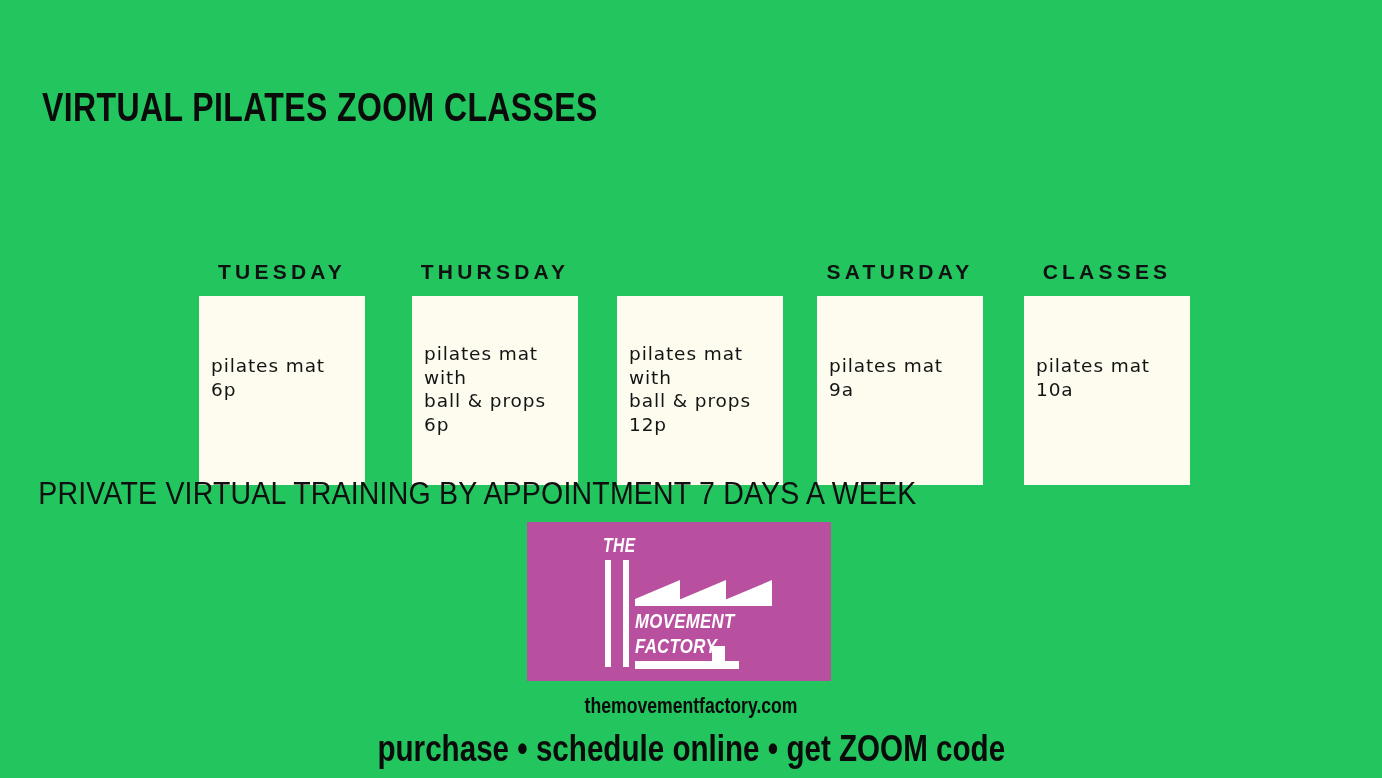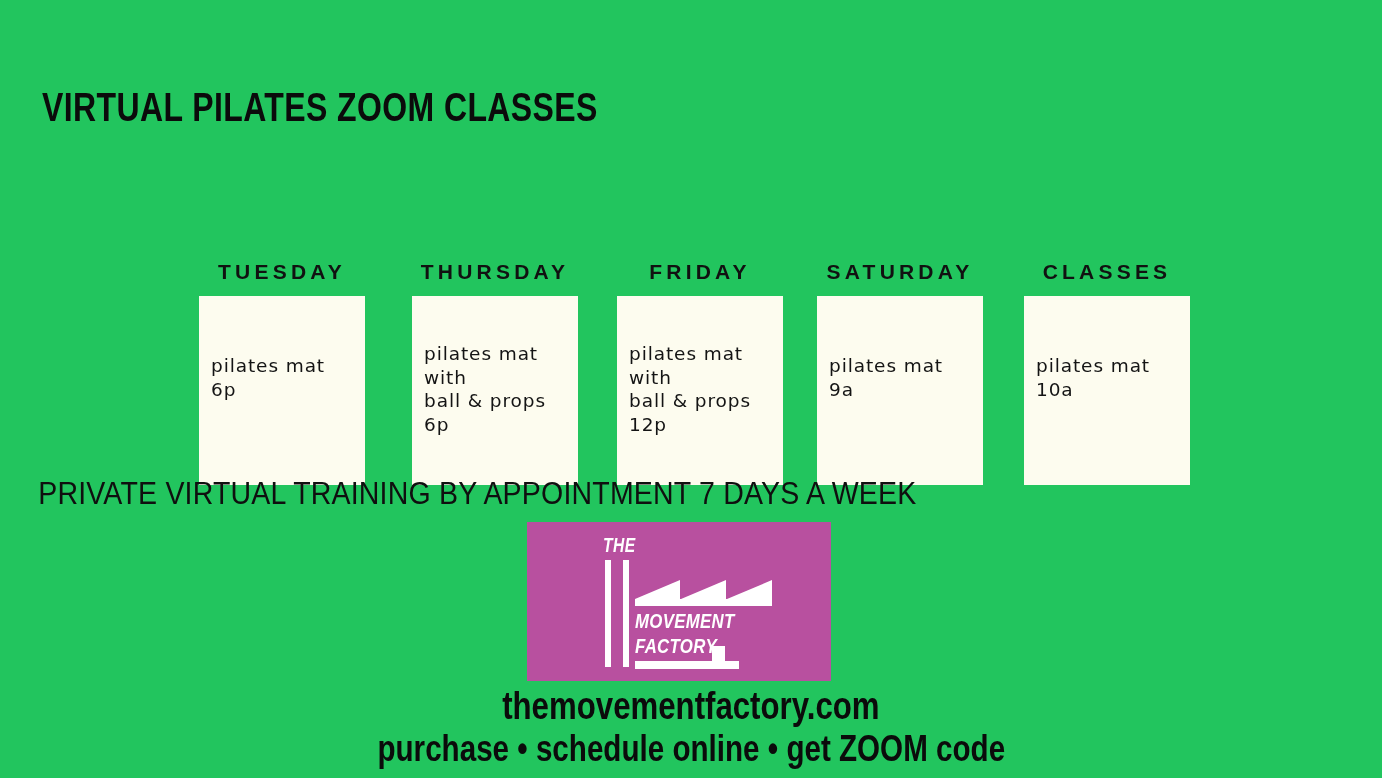--- a/index.html
+++ b/index.html
@@ -194,21 +194,21 @@
     left: 0;
     right: 0;
     text-align: center;
     font-family: "Liberation Sans Narrow", "Liberation Sans", sans-serif;
     font-weight: bold;
     color: #0b0b0b;
     white-space: nowrap;
   }
   #footer-url {
     top: 687px;
-    font-size: 39px;
+    font-size: 22px;
     line-height: 38px;
   }
   #footer-cta {
     top: 729px;
     font-size: 37px;
     line-height: 40px;
   }
   .footer-line > span {
     display: inline-block;
     transform: scaleX(0.80);
@@ -235,21 +235,20 @@
     <div class="day-col c1">
       <div class="day-header">THURSDAY</div>
       <div class="day-card">
         <div class="card-text lines3">pilates mat with
 ball &amp; props
 6p</div>
       </div>
     </div>
 
     <div class="day-col c2">
-      <div class="day-header">FRIDAY</div>
       <div class="day-card">
         <div class="card-text lines3">pilates mat with
 ball &amp; props
 12p</div>
       </div>
     </div>
 
     <div class="day-col c3">
       <div class="day-header">SATURDAY</div>
       <div class="day-card">

